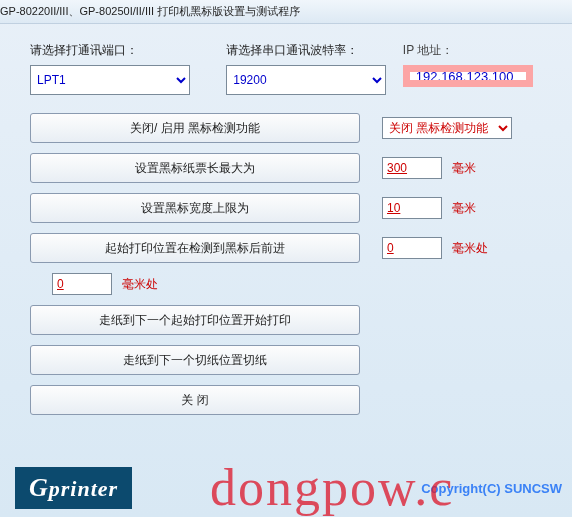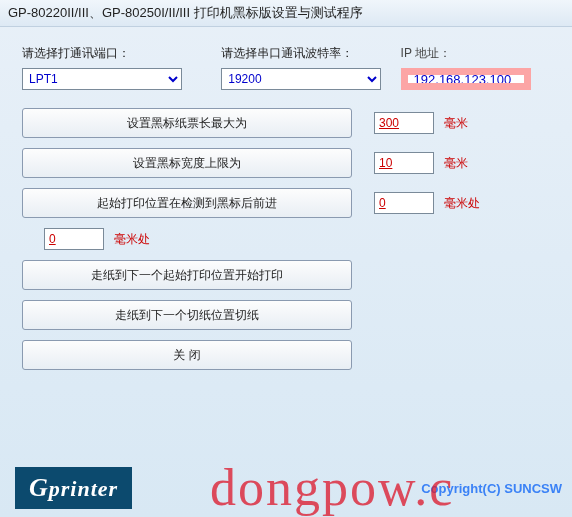--- a/index.html
+++ b/index.html
@@ -7,27 +7,27 @@
       width: 572px;
       height: 517px;
       background: linear-gradient(to bottom, #e8f0f8 0%, #d8e8f4 100%);
       font-family: "Microsoft YaHei", SimSun, Arial, sans-serif;
       font-size: 12px;
       position: relative;
       overflow: hidden;
     }
     .titlebar {
       background: linear-gradient(to bottom, #f0f6fb, #dde9f4);
-      padding: 4px 8px;
-      font-size: 13px;
+      padding: 4px 0;
+      font-size: 11px;
       color: #222;
       border-bottom: 1px solid #c0d0e0;
     }
     .content {
-      padding: 18px 22px 10px 22px;
+      padding: 18px 22px 10px 30px;
     }
     .top-row {
       display: flex;
       gap: 0;
       margin-bottom: 18px;
       align-items: flex-start;
     }
     .col-port { width: 200px; }
     .col-baud { width: 180px; }
     .col-ip { width: 150px; }
@@ -36,21 +36,21 @@
       margin-bottom: 6px;
       color: #222;
     }
     .label-ip {
       display: block;
       margin-bottom: 6px;
       color: #444;
     }
     select.dropdown {
       width: 160px;
-      height: 22px;
+      height: 30px;
       background: #fff;
       border: 1px solid #7a8a99;
       font-size: 12px;
       padding: 1px 2px;
       color: #0000cc;
     }
     .baud-select { color: #000; }
     input.textfield {
       width: 130px;
       height: 22px;
@@ -161,20 +161,26 @@
       <select class="dropdown baud-select">
         <option>19200</option>
       </select>
     </div>
     <div class="col-ip">
       <span class="label-ip">IP 地址：</span>
       <input class="textfield" type="text" value="192.168.123.100" style="">
     </div>
   </div>
 
+  <div class="row">
+    <button class="main-btn">关闭/ 启用 黑标检测功能</button>
+    <select class="side-select">
+      <option>关闭 黑标检测功能</option>
+    </select>
+  </div>
 
   <div class="row">
     <button class="main-btn">设置黑标纸票长最大为</button>
     <input class="side-input" type="text" value="300" style="">
     <span class="unit">毫米</span>
   </div>
 
   <div class="row">
     <button class="main-btn">设置黑标宽度上限为</button>
     <input class="side-input" type="text" value="10" style="">

